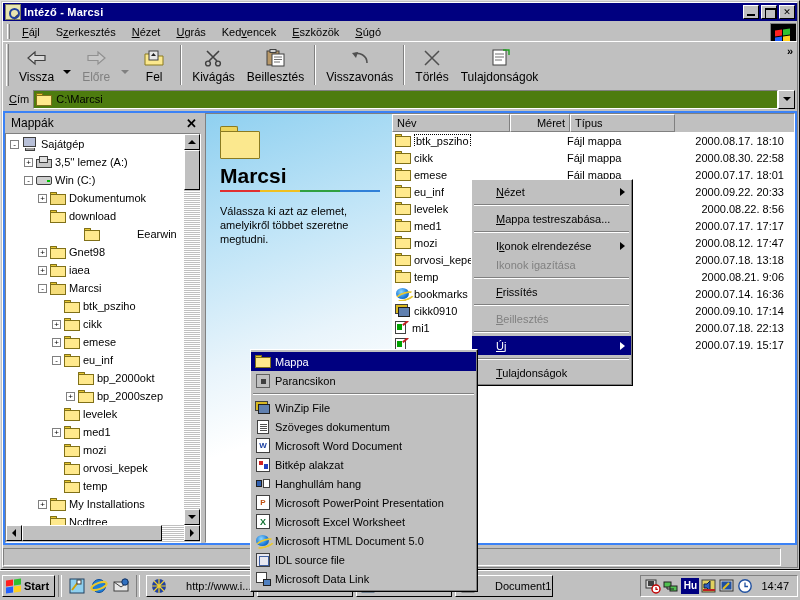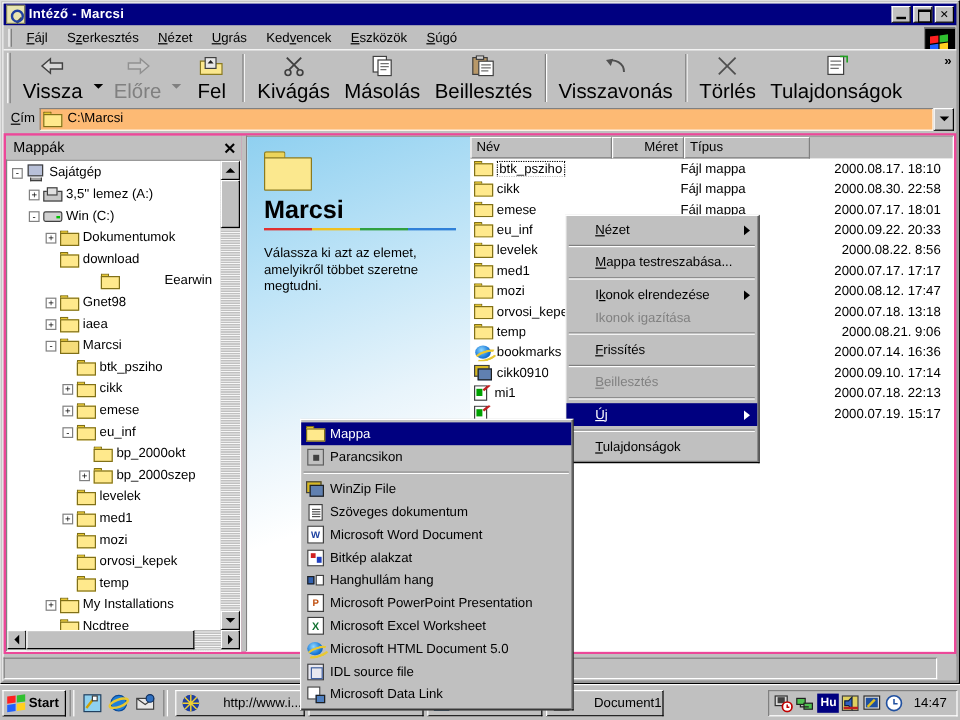--- a/index.html
+++ b/index.html
@@ -79,56 +79,56 @@
     background:#c0c0c0;
     border-top:1px solid #fff;
     display:flex; align-items:stretch; padding-left:3px;
   }
   .tgrip { width:3px; margin:2px 4px 2px 0; border-left:1px solid #fff; border-right:1px solid #808080; }
   .tbutton {
     display:flex; flex-direction:column; align-items:center; justify-content:center;
     padding:2px 6px 1px; min-width:44px; color:#000;
   }
   .tbutton.disabled { color:#808080; }
-  .tbutton .lbl { font-size:17px; margin-top:1px;text-align:center; }
+  .tbutton .lbl { font-size:12px; margin-top:1px;text-align:center; }
   .ticon { height:22px; width:24px; display:flex; align-items:center; justify-content:center; }
   .tsep { width:2px; margin:3px 4px; border-left:1px solid #808080; border-right:1px solid #fff; }
   .tdrop { display:flex; align-items:flex-end; padding-bottom:14px; width:14px; justify-content:center; }
   .tdrop span { width:0;height:0;border-left:4px solid transparent;border-right:4px solid transparent;border-top:4px solid #000; }
   .tdrop.disabled span { border-top-color:#808080; }
   .chevrons { margin-left:auto; display:flex; align-items:flex-start; padding:3px 4px 0 0; font-weight:bold; font-size:11px; }
   
   .addrbar {
     position:absolute; left:2px; top:87px; right:2px; height:22px;
     background:#c0c0c0; display:flex; align-items:center; padding-left:3px;
   }
   .addr-label { font-size:11px; margin:0 4px 0 3px; }
   .addr-field {
-    flex:1; height:19px; background:#fdba74; margin-right:0;
+    flex:1; height:19px; background:#4d7c0f; margin-right:0;
     border-top:1px solid #808080; border-left:1px solid #808080;
     border-right:1px solid #fff; border-bottom:1px solid #fff;
     display:flex; align-items:center; padding-left:2px;
   }
   .addr-text { font-size:11px; margin-left:4px; }
   .addr-drop {
     width:17px; height:19px; background:#c0c0c0; margin-right:2px;
     border-top:1px solid #fff; border-left:1px solid #fff;
     border-right:1px solid #000; border-bottom:1px solid #000;
     display:flex; align-items:center; justify-content:center;
   }
   .addr-drop span{ width:0;height:0;border-left:4px solid transparent;border-right:4px solid transparent;border-top:4px solid #000;}
   
   .fi { width:16px; height:13px; position:relative; flex:0 0 auto; }
   .fi .tab { position:absolute; left:0; top:0; width:7px; height:3px; background:#e8c832; border:1px solid #807018; border-bottom:0; border-radius:1px 1px 0 0; }
   .fi .body { position:absolute; left:0; top:2px; width:16px; height:11px; background:#ffe98c; border:1px solid #807018; }
   .fi.open .body { background:#f5dd7a; }
   
   .body-area {
     position:absolute; left:2px; top:110px; right:2px; bottom:24px;
-    background:#ec4899;
+    background:#3b82f6;
   }
   .panel-left {
     position:absolute; left:2px; top:2px; width:196px; bottom:2px;
     background:#c0c0c0;
   }
   .folders-head {
     height:20px; display:flex; align-items:center; justify-content:space-between;
     padding:0 4px 0 6px; font-size:12px;
   }
   .folders-head .x { font-weight:bold; font-size:13px; }
@@ -409,30 +409,20 @@
       <div class="ticon">
         <svg width="20" height="18" viewBox="0 0 20 18">
           <path d="M4 2 L14 12 M16 2 L6 12" stroke="#404040" stroke-width="1.6" fill="none"></path>
           <circle cx="5" cy="14.5" r="2.4" fill="none" stroke="#404040" stroke-width="1.4"></circle>
           <circle cx="15" cy="14.5" r="2.4" fill="none" stroke="#404040" stroke-width="1.4"></circle>
         </svg>
       </div>
       <div class="lbl">Kivágás</div>
     </div>
 
-    <div class="tbutton">
-      <div class="ticon">
-        <svg width="20" height="18" viewBox="0 0 20 18">
-          <rect x="2" y="1" width="11" height="13" fill="#fff" stroke="#404040"></rect>
-          <rect x="6" y="4" width="11" height="13" fill="#fff" stroke="#404040"></rect>
-          <path d="M8 7 h7 M8 9.5 h7 M8 12 h5" stroke="#707070" stroke-width="1"></path>
-        </svg>
-      </div>
-      <div class="lbl">Másolás</div>
-    </div>
 
     <div class="tbutton">
       <div class="ticon">
         <svg width="20" height="18" viewBox="0 0 20 18">
           <rect x="1" y="2" width="12" height="14" fill="#b89868" stroke="#404040"></rect>
           <rect x="4" y="0.5" width="6" height="3" fill="#d0d0d0" stroke="#404040"></rect>
           <rect x="6" y="5" width="12" height="12" fill="#fff" stroke="#404040"></rect>
           <path d="M8 8 h8 M8 10.5 h8 M8 13 h6" stroke="#707070" stroke-width="1"></path>
         </svg>
       </div>

